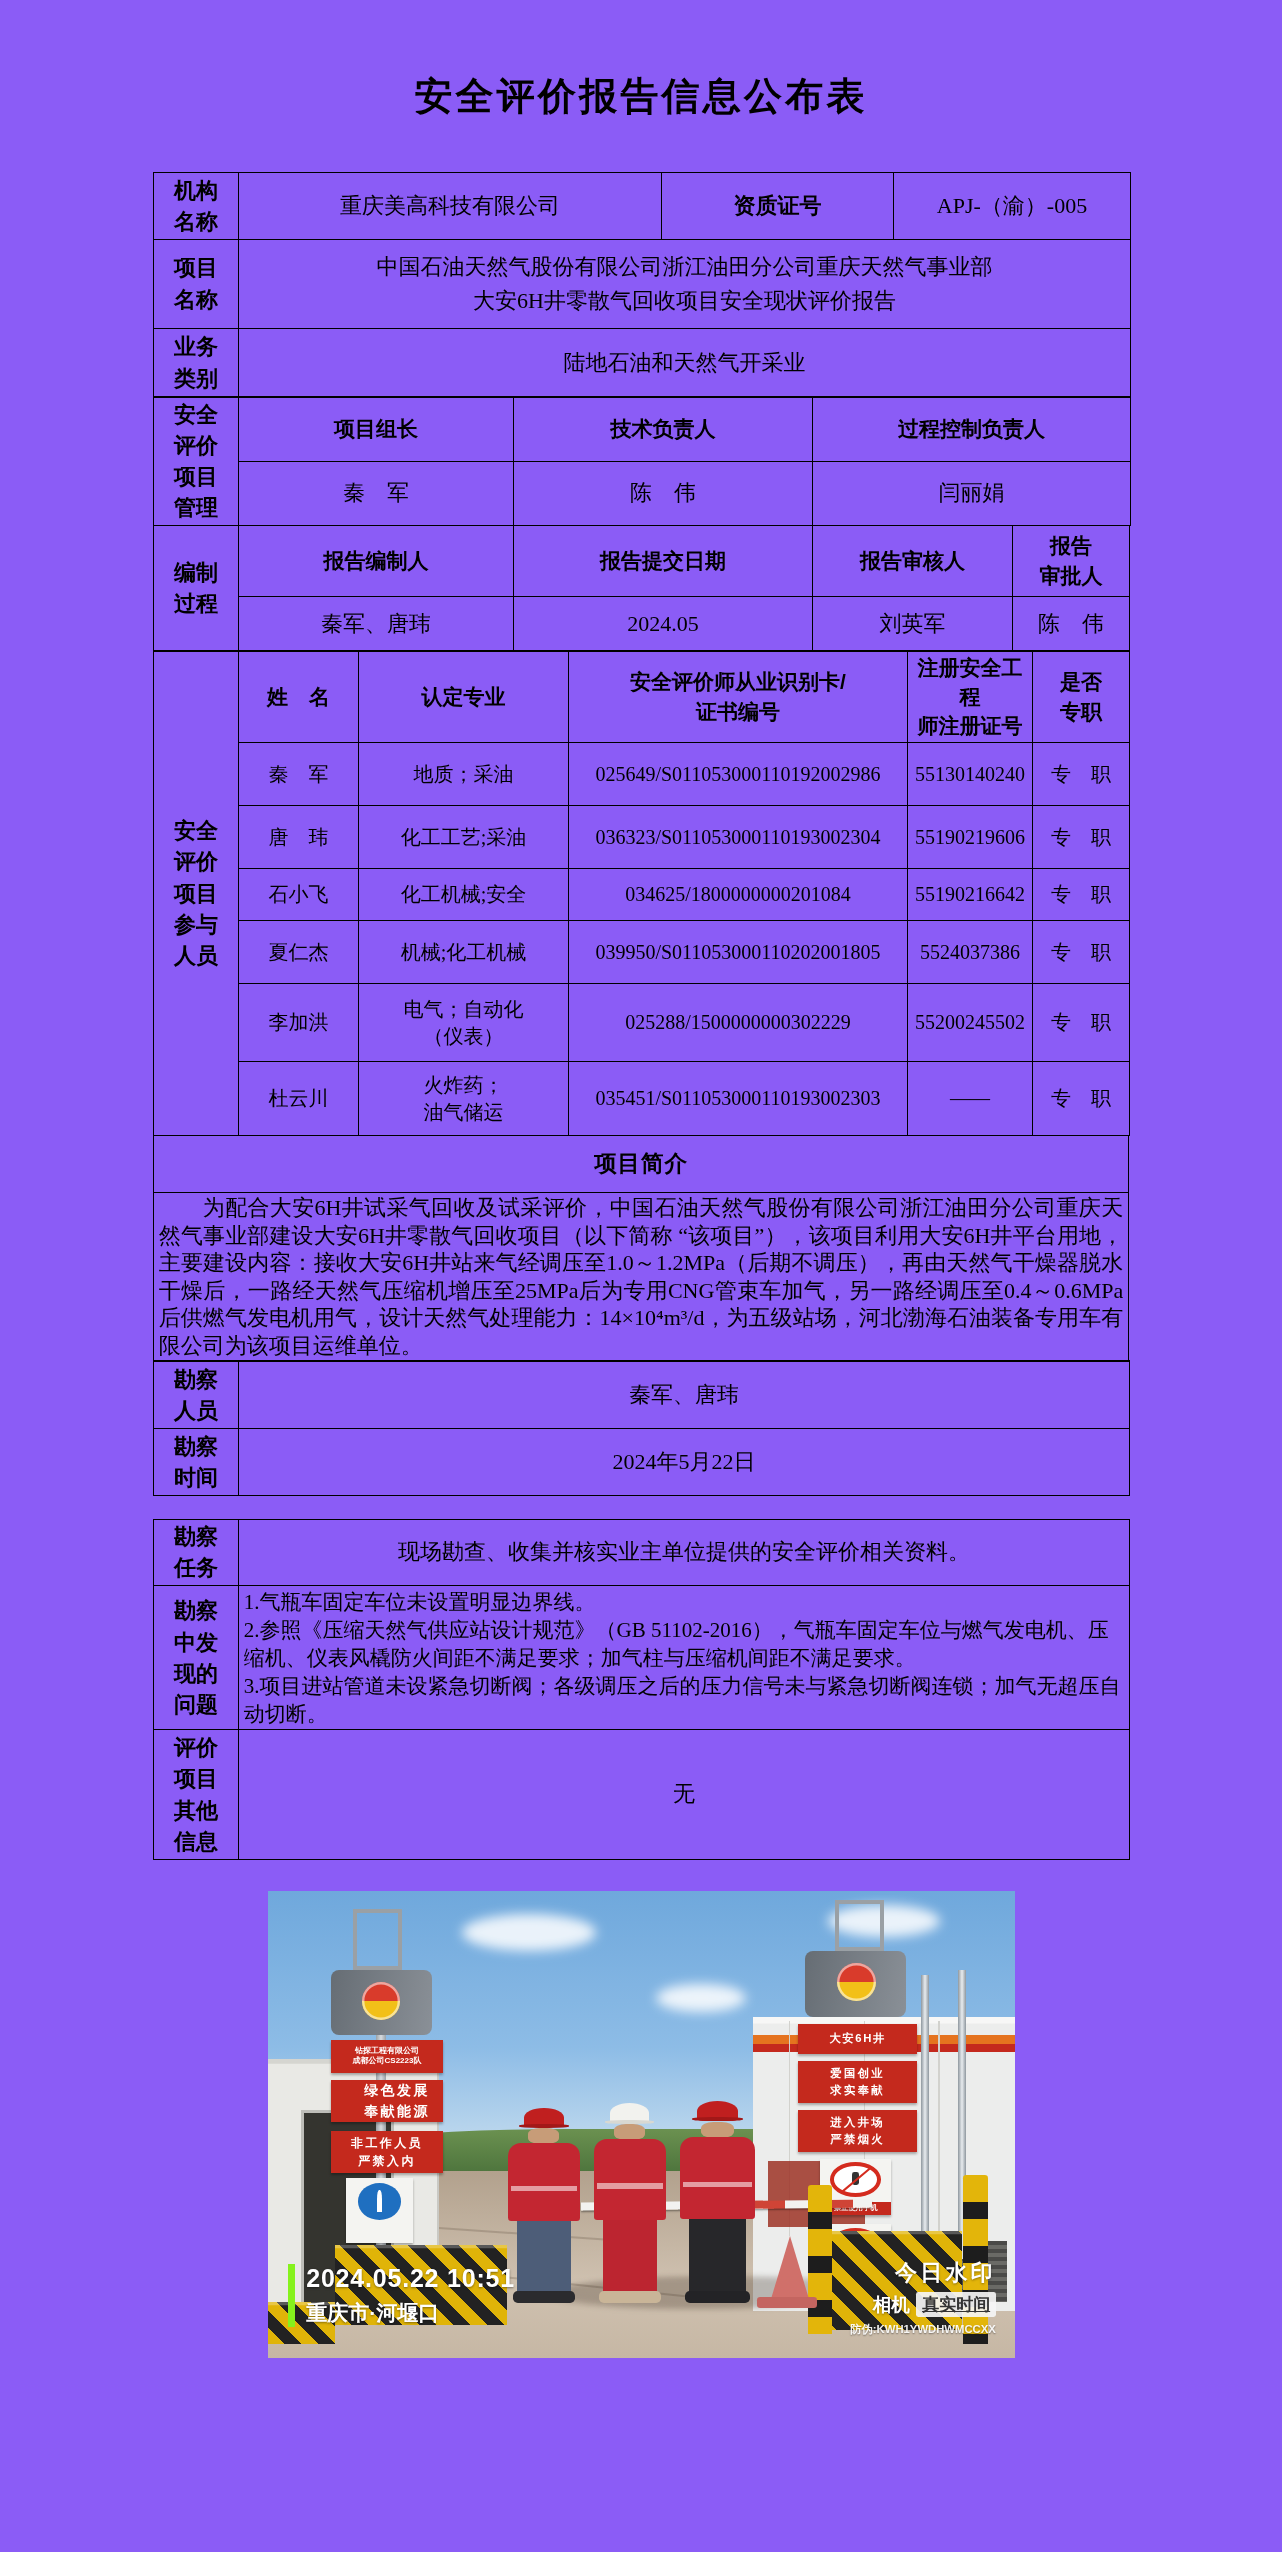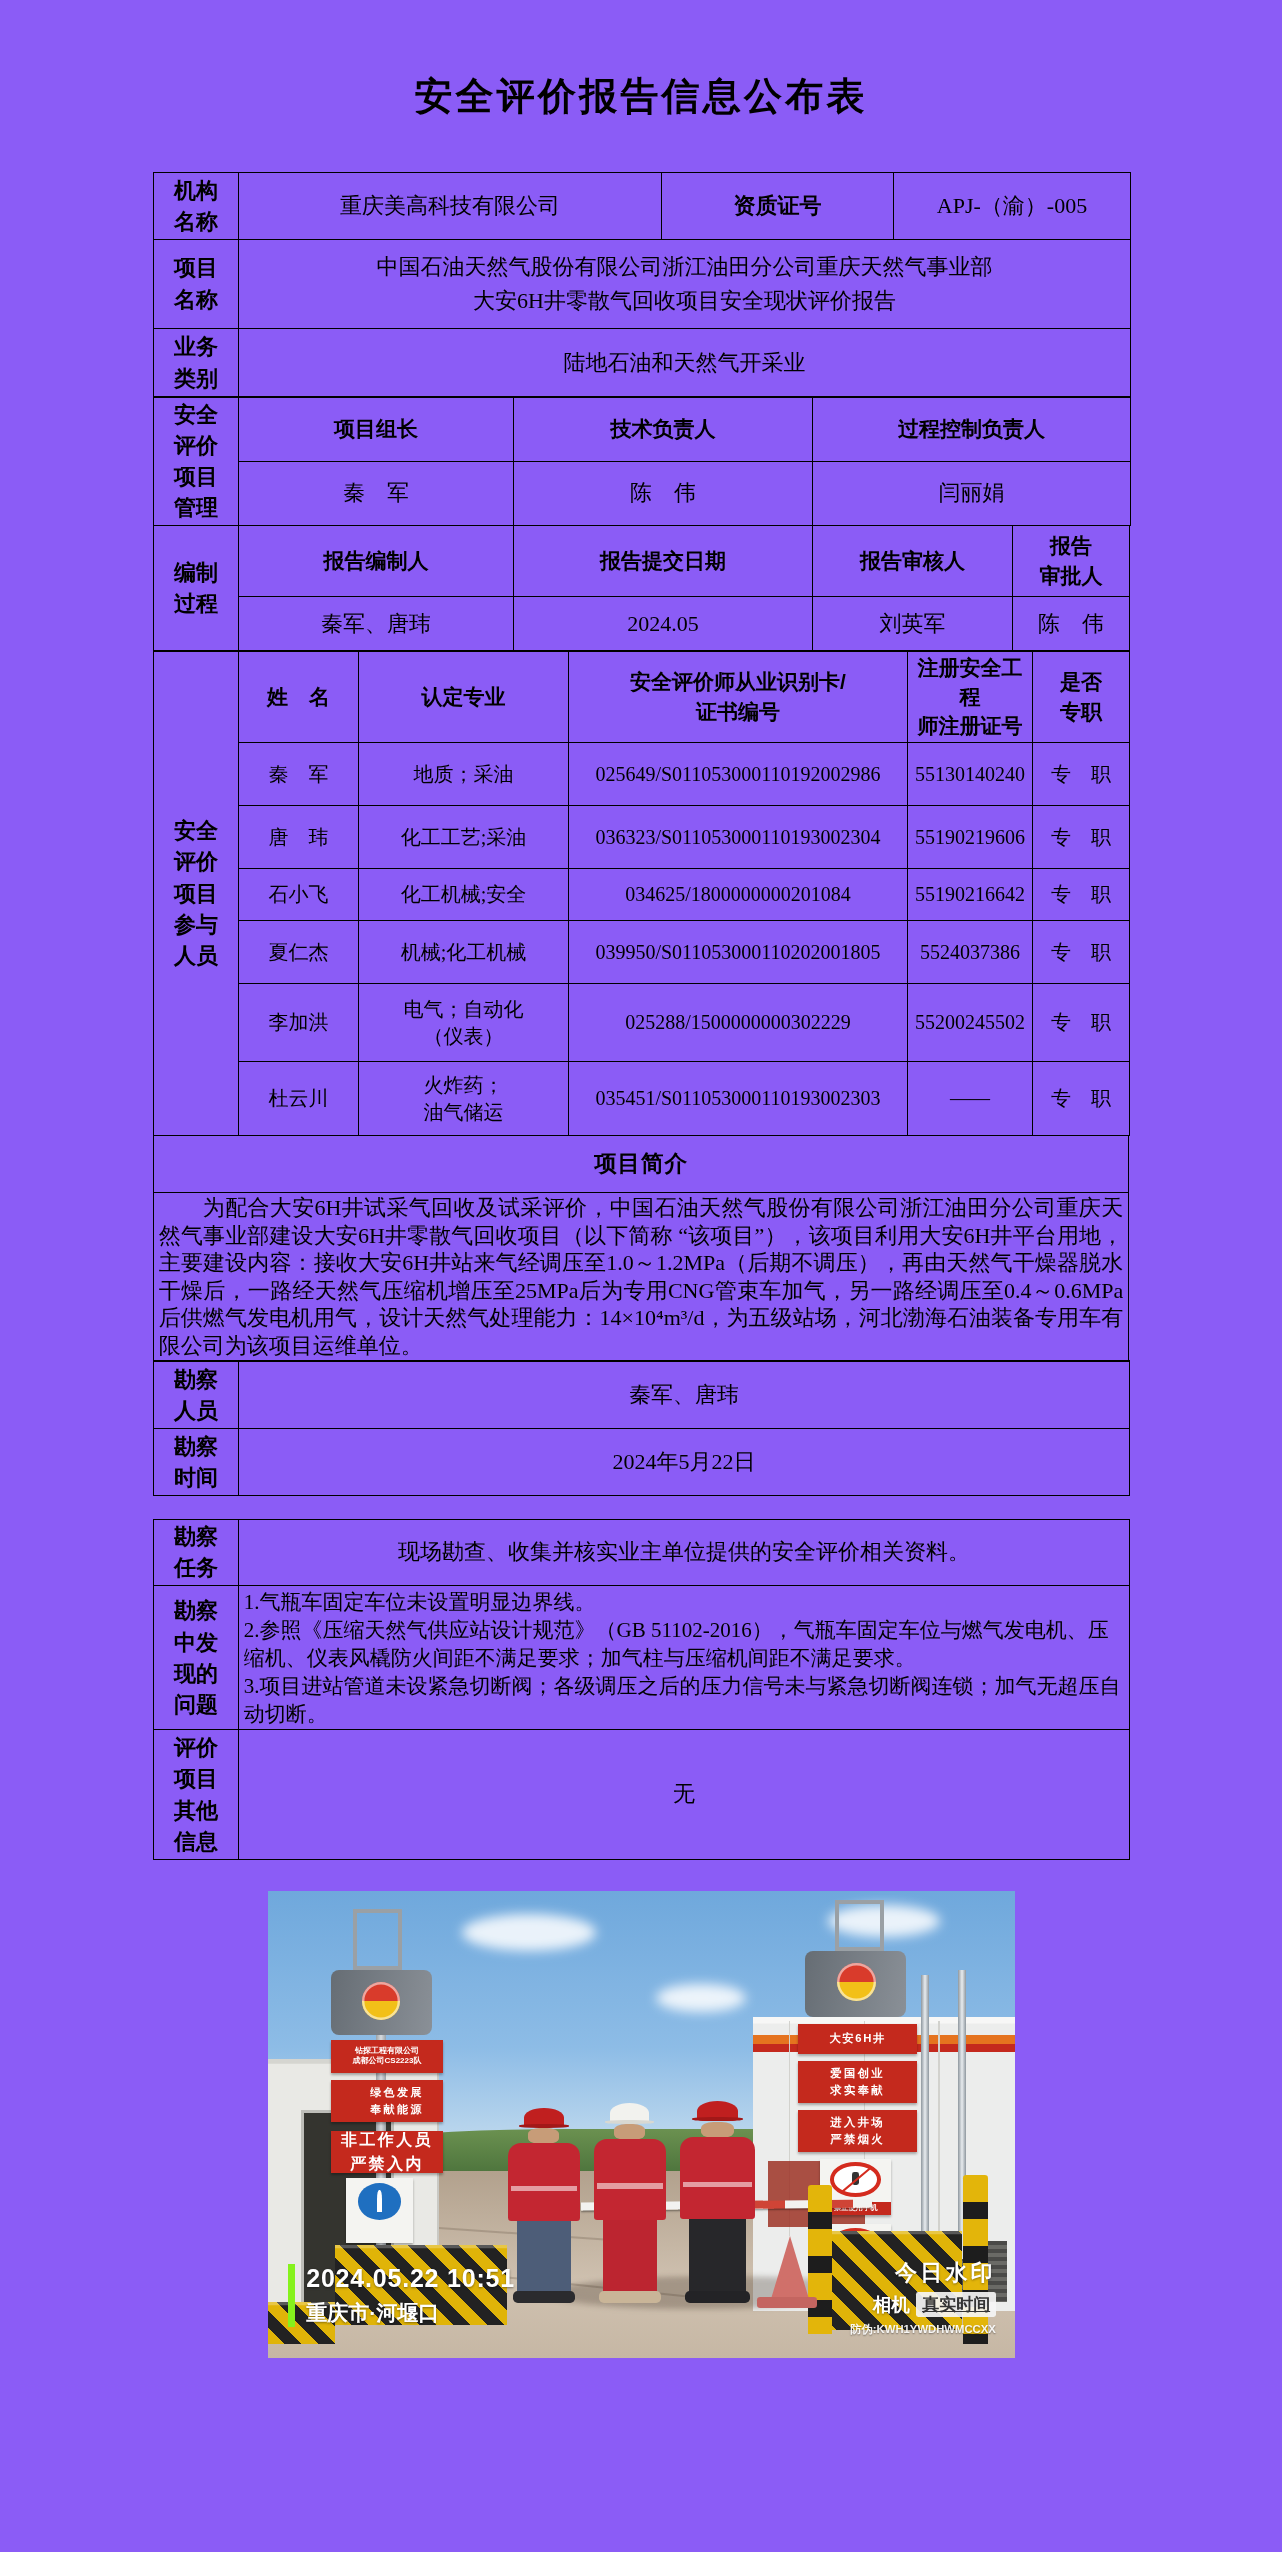--- a/index.html
+++ b/index.html
@@ -348,25 +348,25 @@
       <div class="chrome" style="right:11.5%;top:18%;width:1%;height:58%;"></div>
 
       <div class="frame" style="left:11.5%;top:4%;width:6.5%;height:13%;"></div>
       <div class="board" style="left:8.5%;top:17%;width:13.5%;height:14%;"></div>
       <div class="logo" style="left:12.6%;top:19.5%;width:5.2%;height:8.2%;"></div>
       <div class="pole" style="left:14.5%;top:31%;width:1.4%;height:45%;"></div>
       <div class="rsign" style="left:8.5%;top:32%;width:15%;height:7%;font-size:8px;line-height:1.3;">
         <span style="position:static;">钻探工程有限公司
 成都公司CS2223队</span>
       </div>
-      <div class="rsign" style="left:8.5%;top:40.5%;width:15%;height:9%;font-size:11px;letter-spacing:2.4px;line-height:1.5;padding-left:20px;">
+      <div class="rsign" style="left:8.5%;top:40.5%;width:15%;height:9%;font-size:14px;letter-spacing:2.4px;line-height:1.5;padding-left:20px;">
         <span style="position:static;">绿色发展
 奉献能源</span>
       </div>
-      <div class="rsign" style="left:8.5%;top:51.5%;width:15%;height:9%;font-size:16px;letter-spacing:2.4px;line-height:1.5;">
+      <div class="rsign" style="left:8.5%;top:51.5%;width:15%;height:9%;font-size:12px;letter-spacing:2.4px;line-height:1.5;">
         <span style="position:static;">非工作人员
 严禁入内</span>
       </div>
       <div class="whiteboard" style="left:10.5%;top:61.5%;width:9%;height:14%;">
         <div class="bluecircle">
             <div class="man"></div>
           </div>
       </div>
       <div class="greensign" style="left:11%;top:77%;width:8.5%;height:8%;font-size:13px;">
         <span style="position:static;">&lt;</span>

